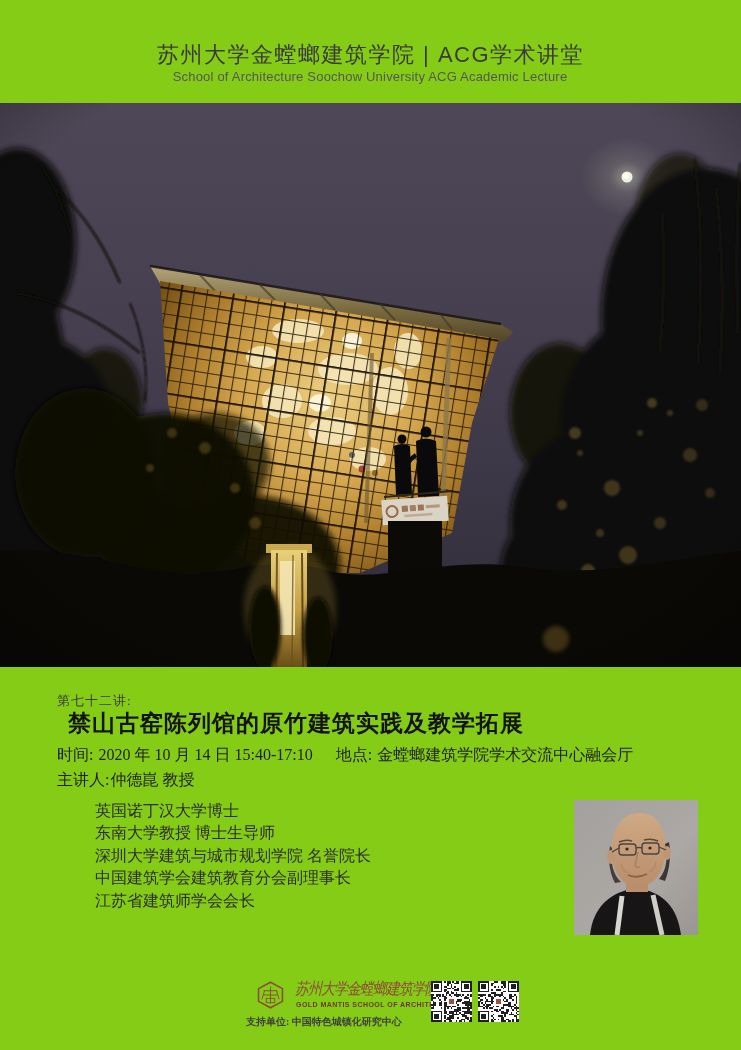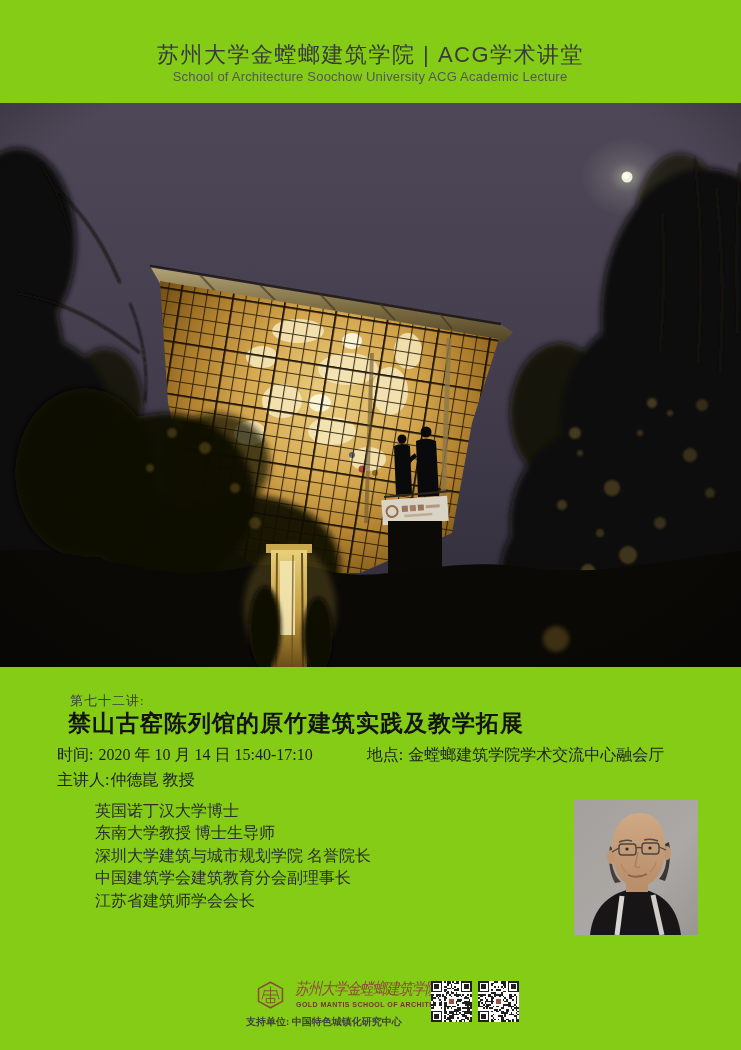--- a/index.html
+++ b/index.html
@@ -9,28 +9,28 @@
   
   .title-cn{position:absolute;top:40px;left:0;width:741px;text-align:center;
             font-size:22px;letter-spacing:1.5px;color:#3a3a3a;font-weight:500;}
   .title-en{position:absolute;top:69px;left:0;width:740px;text-align:center;
             font-size:13px;letter-spacing:.2px;color:#565656;}
 
   
   .hero{position:absolute;top:103px;left:0;width:741px;height:564px;display:block;}
 
   
-  .series{position:absolute;left:70px;top:692px;font-family:"Liberation Serif",serif;
+  .series{position:absolute;left:57px;top:692px;font-family:"Liberation Serif",serif;
           font-size:13px;letter-spacing:1px;color:#3c3c3c;}
   .lec-title{position:absolute;left:68px;top:708px;font-size:23px;font-weight:700;
              letter-spacing:1px;color:#141414;}
   .info-line{position:absolute;left:57px;top:745px;font-family:"Liberation Serif",serif;
              font-size:16px;color:#1f1f1f;white-space:nowrap;}
   .info-line .lbl{margin-right:5px;}
-  .venue-group{margin-left:54px;}
+  .venue-group{margin-left:23px;}
   .speaker-line{position:absolute;left:57px;top:770px;font-family:"Liberation Serif",serif;
                 font-size:16px;color:#1f1f1f;}
   .speaker-line .lbl{margin-right:1px;}
 
   
   .bio{position:absolute;left:95px;top:800px;font-family:"Liberation Serif",serif;
        font-size:16px;line-height:22.4px;color:#2d2d2d;}
 
   
   .portrait{position:absolute;left:574px;top:800px;width:124px;height:135px;display:block;}

